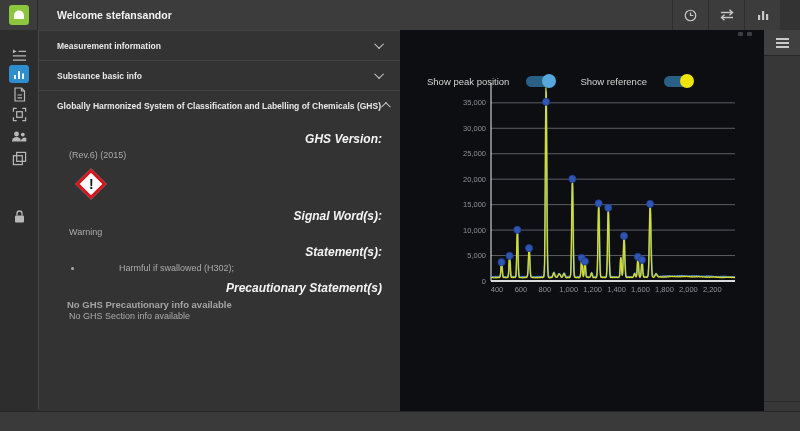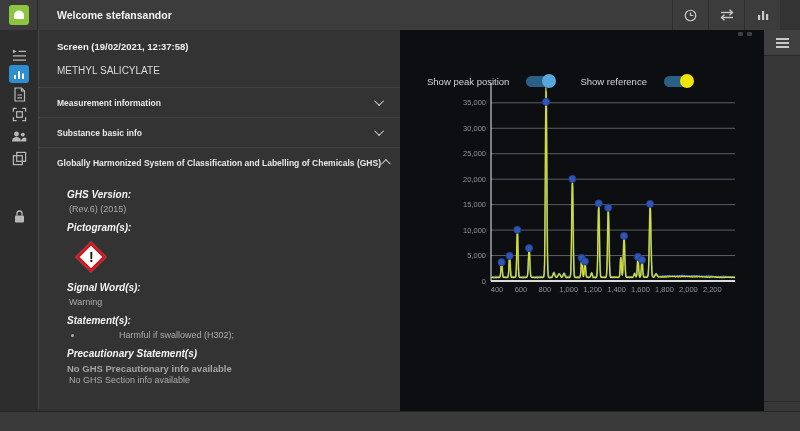--- a/index.html
+++ b/index.html
@@ -27,21 +27,21 @@
   .left-panel { position:absolute; left:38px; top:30px; width:362px; height:379px; background:#333333; border-left:1px solid #474747; z-index:3; overflow:hidden; }
   .lp-head { padding:11px 18px 0 18px; }
   .screen-title { font-size:9.5px; font-weight:bold; color:#f0f0f0; }
   .substance { font-size:10px; color:#dcdcdc; margin-top:13px; padding-bottom:11px; }
   .section-row { height:30px; border-top:1px solid #434343; display:flex; align-items:center; justify-content:space-between; padding:0 16px 0 18px; cursor:pointer; }
   .section-label { font-size:8.5px; font-weight:bold; color:#e8e8e8; white-space:nowrap; }
   .chev { width:7px; height:7px; border-left:1.6px solid #cfcfcf; border-bottom:1.6px solid #cfcfcf; flex:0 0 auto; }
   .chev-down { transform:rotate(-45deg) translateY(-2px); }
   .chev-up { transform:rotate(135deg) translateY(-2px); }
   .ghs-body { padding:4px 18px 0 28px; }
-  .ghs-label { font-size:10px; font-weight:bold; font-style:italic; color:#f4f4f4; margin:8px 0 4px 0; }
+  .ghs-label { font-size:12px; font-weight:bold; font-style:italic; color:#f4f4f4; margin:8px 0 4px 0;text-align:right; }
   .ghs-value { font-size:9px; color:#ababab; margin:0 0 1px 2px; }
   .ghs-note { font-size:9.5px; color:#a4a4a4; margin:2px 0 1px 0;font-weight:bold; }
   .pictogram { width:34px; height:34px; margin:7px 0 3px 7px; display:flex; align-items:center; justify-content:center; }
   .diamond { width:22px; height:22px; background:#ffffff; border:3px solid #d6121b; transform:rotate(45deg); display:flex; align-items:center; justify-content:center; }
   .diamond span { transform:rotate(-45deg); font-weight:900; font-size:14px; color:#141414; line-height:1; }
   .stmt-list { margin:2px 0 2px 0; padding-left:16px; }
   .stmt-list li { font-size:9px; color:#ababab; margin:0;padding-left:36px; }
 
   
   .chart-panel { position:absolute; left:400px; top:30px; width:364px; height:381px; background:#0d0e12; z-index:2; }
@@ -150,45 +150,40 @@
   </div>
   <div class="sb-icon" style="top:178px">
     <svg width="13" height="15" viewBox="0 0 13 15" fill="none" stroke="#b8b8b8" stroke-width="1.3">
       <rect x="2" y="6.5" width="9" height="7" rx="1" fill="#b8b8b8" stroke="none"></rect>
       <path d="M4 6.5 V4.5 a2.5 2.5 0 0 1 5 0 V6.5"></path>
     </svg>
   </div>
 </div>
 
 <div class="left-panel">
-  <div class="lp-head">
-    <div class="screen-title">Screen  (19/02/2021, 12:37:58)</div>
-    <div class="substance">METHYL SALICYLATE</div>
-  </div>
 
   <div class="section-row">
     <span class="section-label">Measurement information</span>
     <span class="chev chev-down"></span>
   </div>
 
   <div class="section-row">
     <span class="section-label">Substance basic info</span>
     <span class="chev chev-down"></span>
   </div>
 
   <div class="section-row">
     <span class="section-label">Globally Harmonized System of Classification and Labelling of Chemicals (GHS)</span>
     <span class="chev chev-up"></span>
   </div>
 
   <div class="ghs-body">
     <div class="ghs-label">GHS Version:</div>
     <div class="ghs-value">(Rev.6) (2015)</div>
 
-    <div class="ghs-label">Pictogram(s):</div>
     <div class="pictogram">
       <div class="diamond">
           <span>!</span>
         </div>
     </div>
 
     <div class="ghs-label">Signal Word(s):</div>
     <div class="ghs-value">Warning</div>
 
     <div class="ghs-label">Statement(s):</div>

